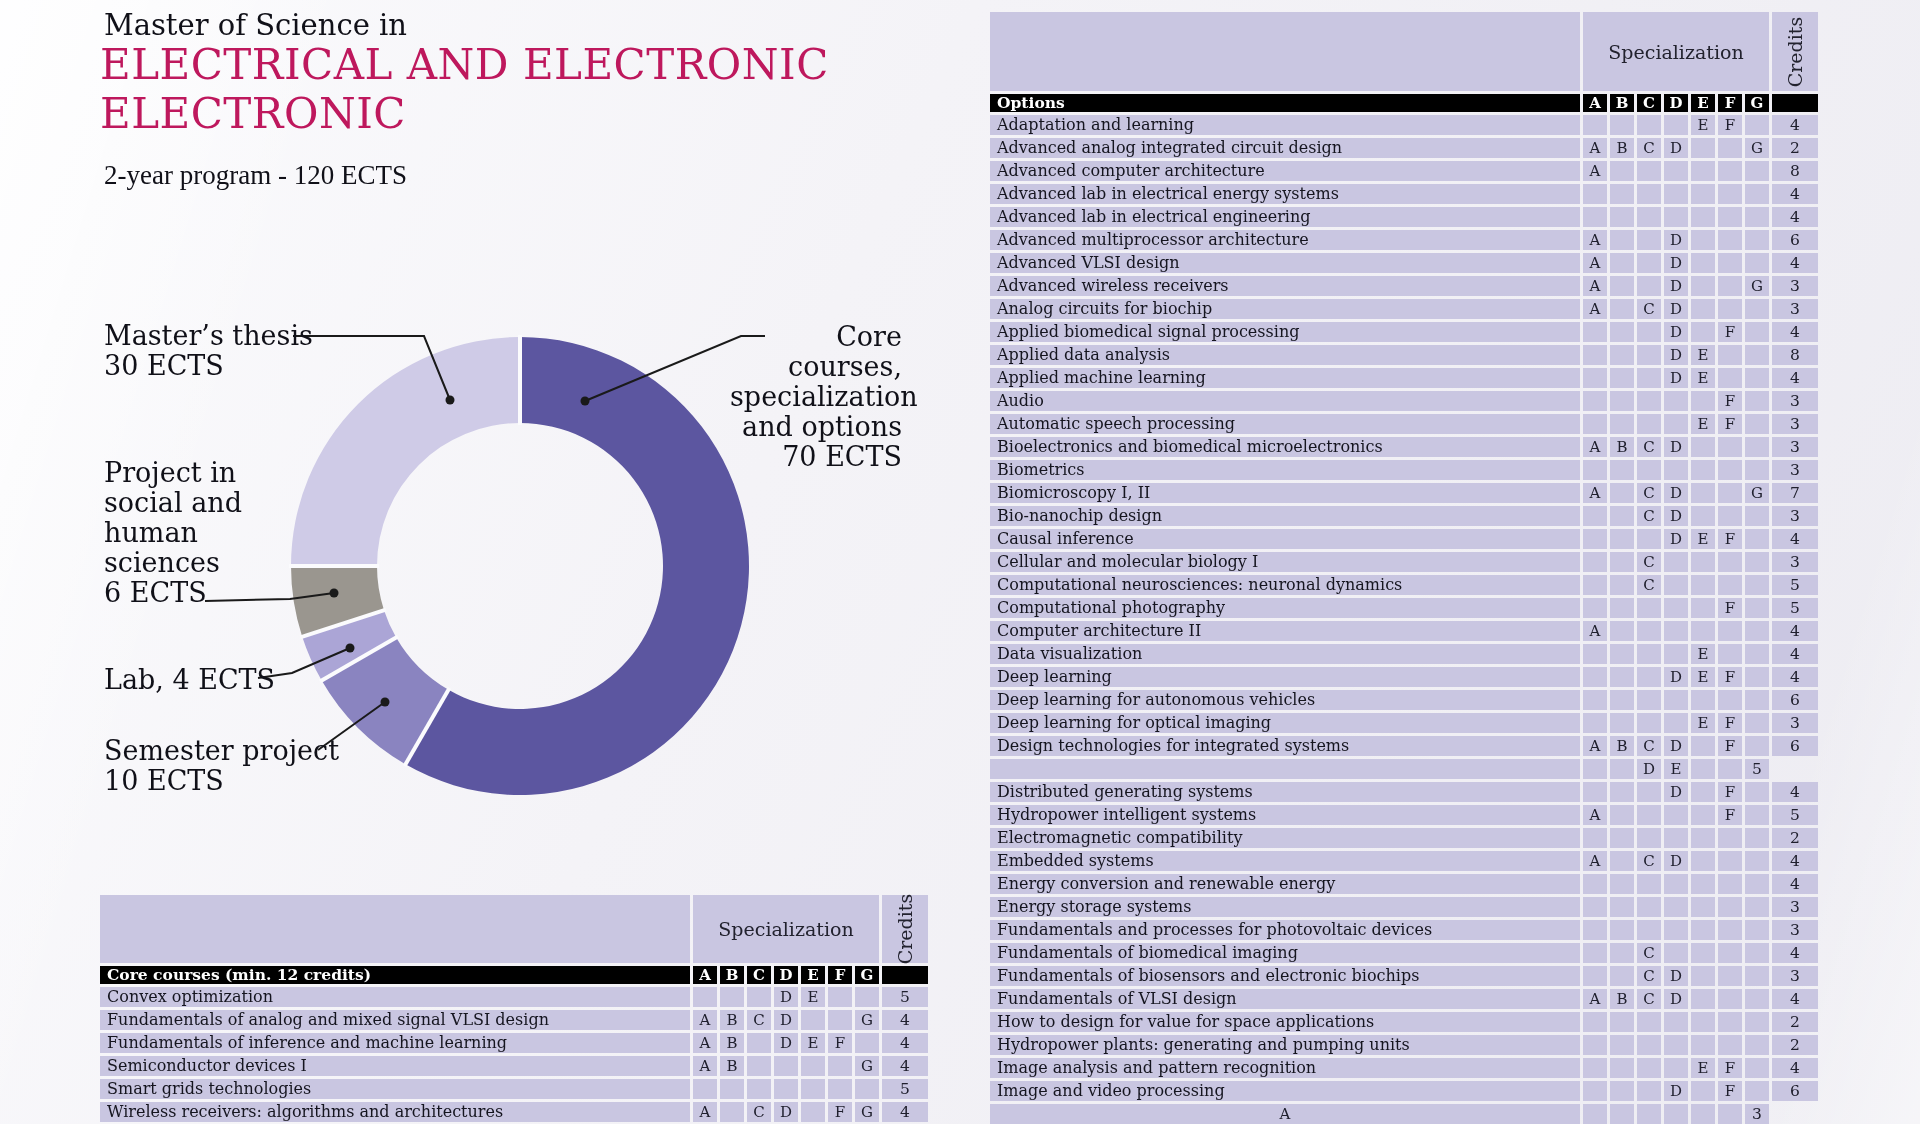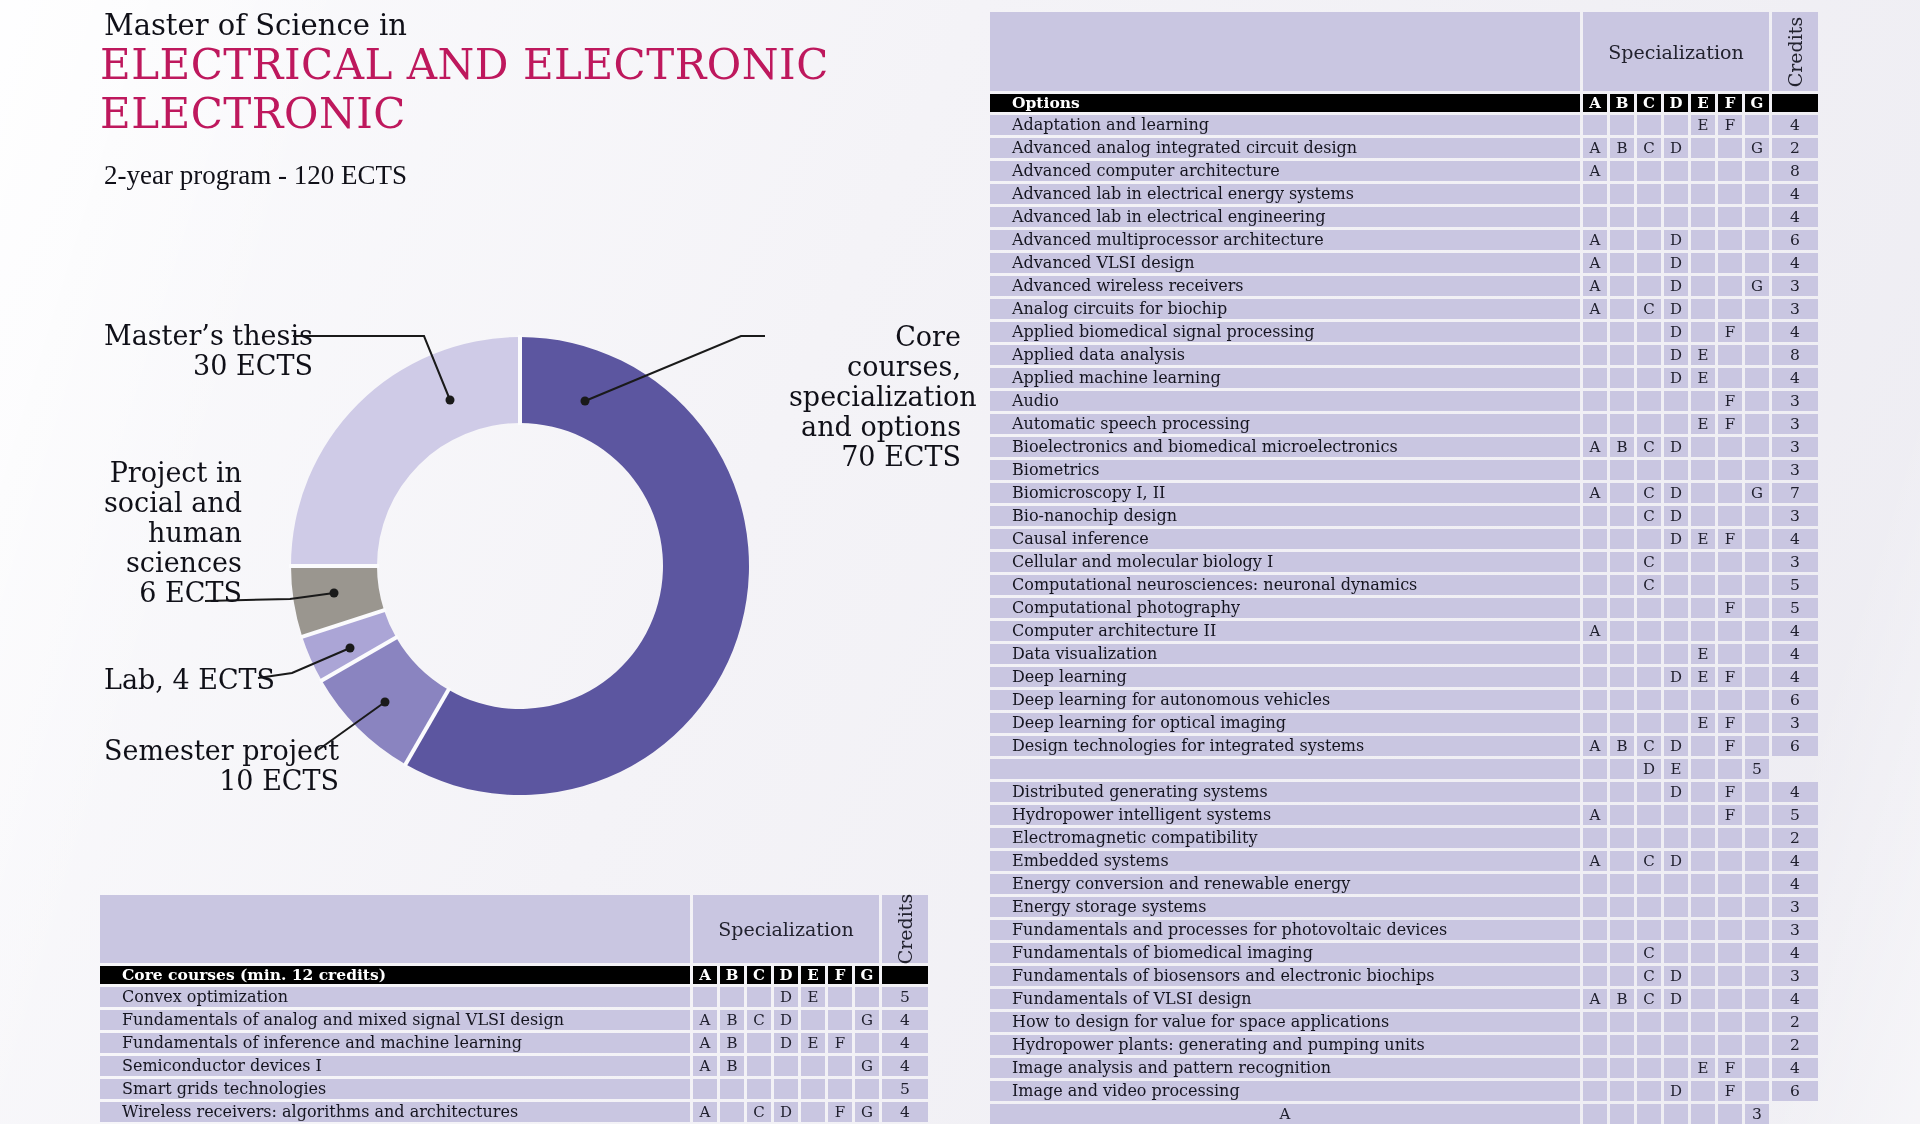--- a/index.html
+++ b/index.html
@@ -12,37 +12,37 @@
   .bg-streak{position:absolute;inset:0;pointer-events:none;
     background:linear-gradient(107deg,rgba(255,255,255,.85) 0%,rgba(255,255,255,0) 16%),
                linear-gradient(287deg,rgba(255,255,255,.5) 0%,rgba(255,255,255,0) 10%);}
   
   .kicker{position:absolute;left:104px;top:8px;font-size:29px;color:#101018;}
   .big-title{position:absolute;left:100px;top:40px;font-size:42px;line-height:49px;
     color:#be185d;font-weight:400;margin:0;letter-spacing:.5px;}
   .subtitle{position:absolute;left:104px;top:160px;font-size:27px;color:#101018;font-family:Liberation Serif, serif;}
   
   #donut{position:absolute;left:0;top:0;}
-  .callout{position:absolute;font-size:27px;line-height:30px;color:#101018;text-align:right;}
+  .callout{position:absolute;font-size:27px;line-height:30px;color:#101018;}
   .callout.right{text-align:right;}
   
   .tbl{position:absolute;width:828px;}
   .tbl-right{left:990px;top:12px;}
   .tbl-left{left:100px;top:895px;}
   .thead{display:grid;grid-template-columns:1fr 186px 46px;column-gap:3px;margin-bottom:3px;}
   .tbl-right .thead > div{height:79px;}
   .tbl-left  .thead > div{height:68px;}
   .hcell{background:#c9c6e1;}
   .hcell.spec{display:flex;align-items:center;justify-content:center;font-size:19px;color:#22222e;}
   .hcell.credits{display:flex;align-items:center;justify-content:center;}
   .hcell.credits span{transform:rotate(-90deg);white-space:nowrap;font-size:19px;color:#22222e;}
   .trow{display:grid;grid-template-columns:1fr repeat(7,24px) 46px;column-gap:3px;margin-bottom:3px;}
   .trow > div{height:20px;background:#c9c6e1;overflow:hidden;}
   .trow.black > div{background:#000;color:#fff;height:18px;}
-  .ncell{font-size:16px;line-height:20px;padding-left:22px;white-space:nowrap;color:#15151f;}
+  .ncell{font-size:16px;line-height:20px;padding-left:7px;white-space:nowrap;color:#15151f;}
   .trow.black .ncell{font-weight:bold;font-size:15.5px;line-height:18px;}
   .lcell{font-size:15px;line-height:20px;text-align:center;color:#20202e;}
   .trow.black .lcell{font-weight:bold;line-height:18px;font-size:15px;}
   .ccell{font-size:15.5px;line-height:20px;text-align:center;color:#20202e;}
 </style>
 </head>
 <body>
 
 <div class="bg-streak"></div>
 
@@ -76,21 +76,21 @@
     <circle cx="334" cy="593" r="4.5"></circle>
     <circle cx="350" cy="648" r="4.5"></circle>
     <circle cx="385" cy="702" r="4.5"></circle>
   </g>
 </svg>
 
 <div class="callout" style="left:104px;top:321px;">
     <div>Master’s thesis</div>
     <div>30 ECTS</div>
   </div>
-<div class="callout right" style="left:789px;top:322px;width:172px;">
+<div class="callout right" style="left:730px;top:322px;width:172px;">
     <div>Core courses,</div>
     <div>specialization</div>
     <div>and options</div>
     <div>70 ECTS</div>
   </div>
 <div class="callout" style="left:104px;top:458px;">
     <div>Project in</div>
     <div>social and</div>
     <div>human</div>
     <div>sciences</div>

